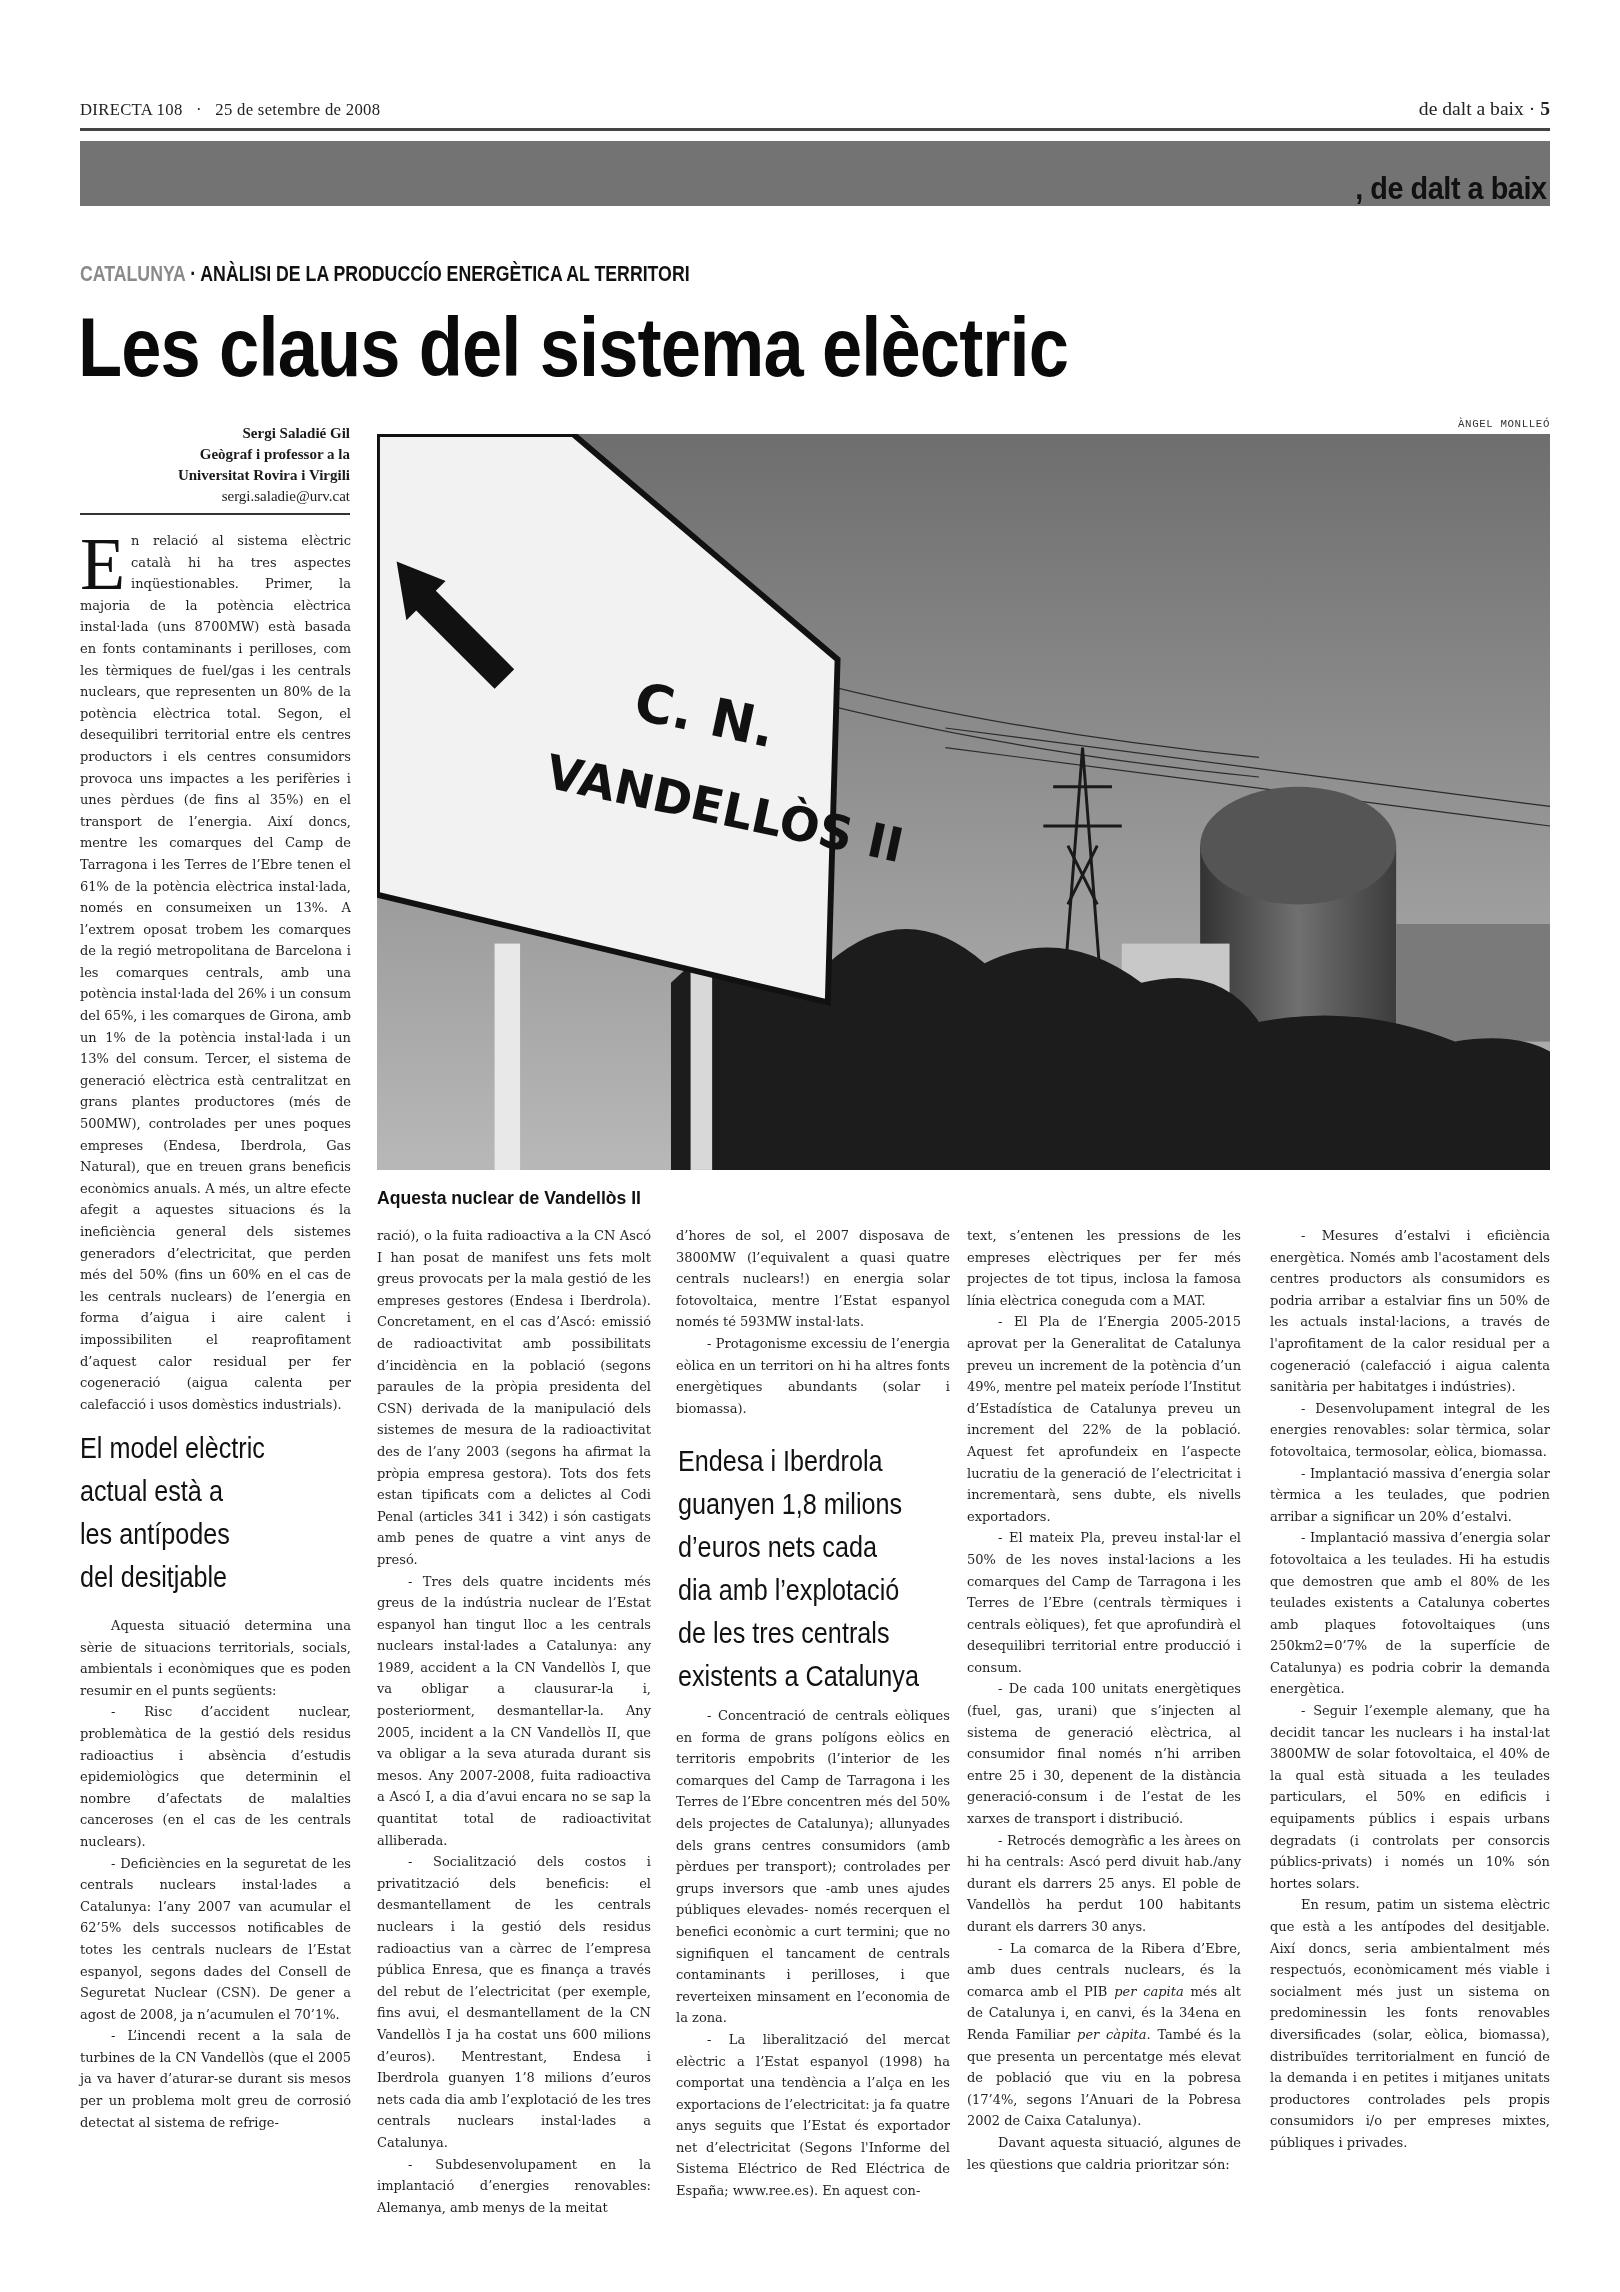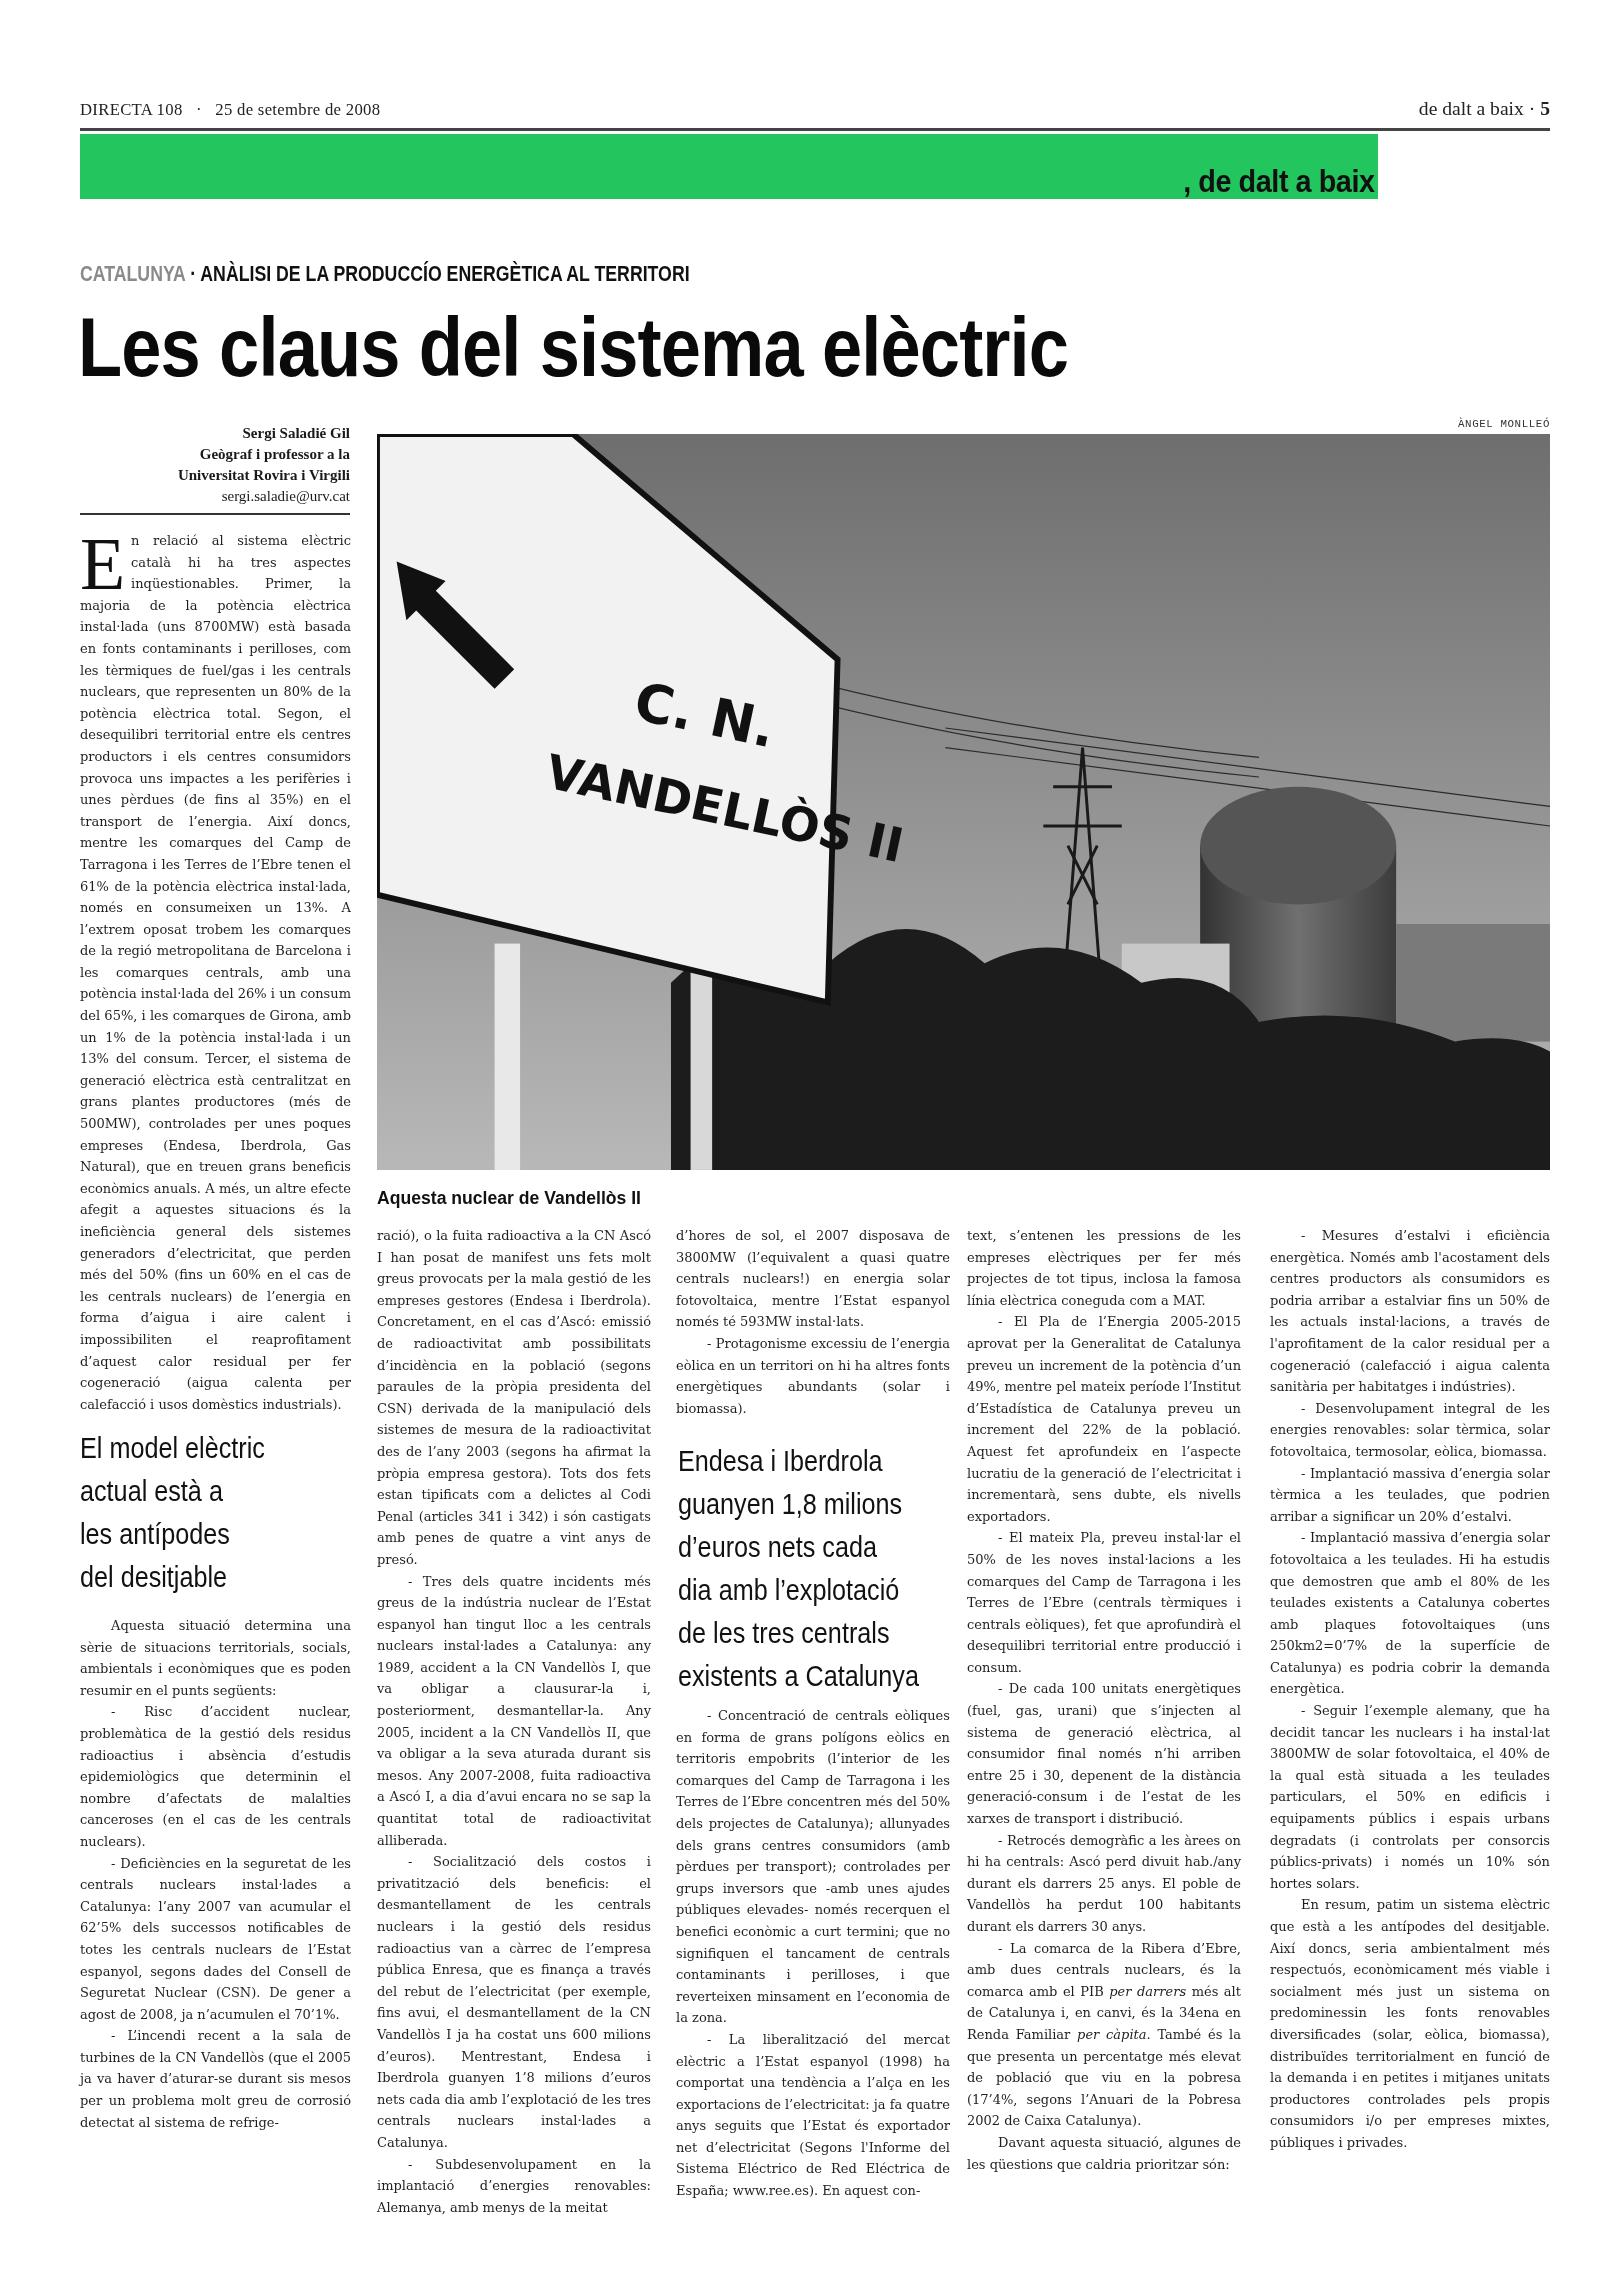--- a/index.html
+++ b/index.html
@@ -2,21 +2,21 @@
 <html><head>
 <meta charset="utf-8">
 <style>
   html, body { margin: 0; padding: 0; background: #ffffff; }
   body { width: 1620px; height: 2293px; position: relative; overflow: hidden; color: #1a1a1a; font-family: "DejaVu Serif", serif; }
   .runhead { position: absolute; left: 80px; top: 96px; width: 1470px; height: 29px; font-family: "Liberation Serif", serif; font-size: 16.7px; color: #222; }
   .runhead .left { position: absolute; left: 0; top: 3.9px; letter-spacing: 0.3px; }
   .runhead .right { position: absolute; right: 0; top: 2px; font-size: 19.6px; }
   .runhead .right b { font-size: 19.6px; }
   .rule-top { position: absolute; left: 80px; top: 128px; width: 1470px; height: 2.9px; background: #444; }
-  .band { position: absolute; left: 80px; top: 134px; width: 1298px; height: 65px; background: #22c55e; }
+  .band { position: absolute; left: 80px; top: 141px; width: 1470px; height: 65px; background: #737373; }
   .band .section { position: absolute; right: 3.9px; top: 29px; font-family: "Liberation Sans", sans-serif; font-weight: bold; font-size: 32px; letter-spacing: -0.5px; transform: scaleX(0.9); transform-origin: right center; color: #111; }
   .kicker { position: absolute; left: 80px; top: 261px; font-family: "Liberation Sans", sans-serif; font-weight: bold; font-size: 21.6px; transform: scaleX(0.82); transform-origin: left center; white-space: nowrap; }
   .kicker .region { color: #8a8a8a; }
   .kicker .topic { color: #111; }
   .headline { position: absolute; left: 78px; top: 299px; font-family: "Liberation Sans", sans-serif; font-weight: bold; font-size: 84px; letter-spacing: -1px; transform: scaleX(0.86); transform-origin: left center; white-space: nowrap; color: #0a0a0a; }
   .byline { position: absolute; left: 80px; top: 423px; width: 270px; font-family: "Liberation Serif", serif; font-size: 15px; line-height: 21px; text-align: right; }
   .byline .bold { font-weight: bold; display: block; }
   .byline .email { display: block; }
   .byline-rule { position: absolute; left: 80px; top: 513px; width: 270px; height: 2px; background: #333; }
   .credit { position: absolute; right: 70px; top: 418px; font-family: Liberation Mono, monospace; font-size: 10.8px; letter-spacing: 0.6px; text-transform: uppercase; color: #333; }
@@ -168,21 +168,21 @@
   <p class="ind">- Concentració de centrals eòliques en forma de grans polígons eòlics en territoris empobrits (l’interior de les comarques del Camp de Tarragona i les Terres de l’Ebre concentren més del 50% dels projectes de Catalunya); allunyades dels grans centres consumidors (amb pèrdues per transport); controlades per grups inversors que -amb unes ajudes públiques elevades- només recerquen el benefici econòmic a curt termini; que no signifiquen el tancament de centrals contaminants i perilloses, i que reverteixen minsament en l’economia de la zona.</p>
   <p class="ind">- La liberalització del mercat elèctric a l’Estat espanyol (1998) ha comportat una tendència a l’alça en les exportacions de l’electricitat: ja fa quatre anys seguits que l’Estat és exportador net d’electricitat (Segons l'Informe del Sistema Eléctrico de Red Eléctrica de España; www.ree.es). En aquest con-</p>
 </div>
 
 <div class="col col4">
   <p>text, s’entenen les pressions de les empreses elèctriques per fer més projectes de tot tipus, inclosa la famosa línia elèctrica coneguda com a MAT.</p>
   <p class="ind">- El Pla de l’Energia 2005-2015 aprovat per la Generalitat de Catalunya preveu un increment de la potència d’un 49%, mentre pel mateix període l’Institut d’Estadística de Catalunya preveu un increment del 22% de la població. Aquest fet aprofundeix en l’aspecte lucratiu de la generació de l’electricitat i incrementarà, sens dubte, els nivells exportadors.</p>
   <p class="ind">- El mateix Pla, preveu instal·lar el 50% de les noves instal·lacions a les comarques del Camp de Tarragona i les Terres de l’Ebre (centrals tèrmiques i centrals eòliques), fet que aprofundirà el desequilibri territorial entre producció i consum.</p>
   <p class="ind">- De cada 100 unitats energètiques (fuel, gas, urani) que s’injecten al sistema de generació elèctrica, al consumidor final només n’hi arriben entre 25 i 30, depenent de la distància generació-consum i de l’estat de les xarxes de transport i distribució.</p>
   <p class="ind">- Retrocés demogràfic a les àrees on hi ha centrals: Ascó perd divuit hab./any durant els darrers 25 anys. El poble de Vandellòs ha perdut 100 habitants durant els darrers 30 anys.</p>
-  <p class="ind"><span>- La comarca de la Ribera d’Ebre, amb dues centrals nuclears, és la comarca amb el PIB </span><i>per darrers</i><span> més alt de Catalunya i, en canvi, és la 34ena en Renda Familiar </span><i>per càpita</i><span>. També és la que presenta un percentatge més elevat de població que viu en la pobresa (17’4%, segons l’Anuari de la Pobresa 2002 de Caixa Catalunya).</span></p>
+  <p class="ind"><span>- La comarca de la Ribera d’Ebre, amb dues centrals nuclears, és la comarca amb el PIB </span><i>per capita</i><span> més alt de Catalunya i, en canvi, és la 34ena en Renda Familiar </span><i>per càpita</i><span>. També és la que presenta un percentatge més elevat de població que viu en la pobresa (17’4%, segons l’Anuari de la Pobresa 2002 de Caixa Catalunya).</span></p>
   <p class="ind">Davant aquesta situació, algunes de les qüestions que caldria prioritzar són:</p>
 </div>
 
 <div class="col col5">
   <p class="ind">- Mesures d’estalvi i eficiència energètica. Només amb l'acostament dels centres productors als consumidors es podria arribar a estalviar fins un 50% de les actuals instal·lacions, a través de l'aprofitament de la calor residual per a cogeneració (calefacció i aigua calenta sanitària per habitatges i indústries).</p>
   <p class="ind">- Desenvolupament integral de les energies renovables: solar tèrmica, solar fotovoltaica, termosolar, eòlica, biomassa.</p>
   <p class="ind">- Implantació massiva d’energia solar tèrmica a les teulades, que podrien arribar a significar un 20% d’estalvi.</p>
   <p class="ind">- Implantació massiva d’energia solar fotovoltaica a les teulades. Hi ha estudis que demostren que amb el 80% de les teulades existents a Catalunya cobertes amb plaques fotovoltaiques (uns 250km2=0’7% de la superfície de Catalunya) es podria cobrir la demanda energètica.</p>
   <p class="ind">- Seguir l’exemple alemany, que ha decidit tancar les nuclears i ha instal·lat 3800MW de solar fotovoltaica, el 40% de la qual està situada a les teulades particulars, el 50% en edificis i equipaments públics i espais urbans degradats (i controlats per consorcis públics-privats) i només un 10% són hortes solars.</p>
   <p class="ind">En resum, patim un sistema elèctric que està a les antípodes del desitjable. Així doncs, seria ambientalment més respectuós, econòmicament més viable i socialment més just un sistema on predominessin les fonts renovables diversificades (solar, eòlica, biomassa), distribuïdes territorialment en funció de la demanda i en petites i mitjanes unitats productores controlades pels propis consumidors i/o per empreses mixtes, públiques i privades.</p>

